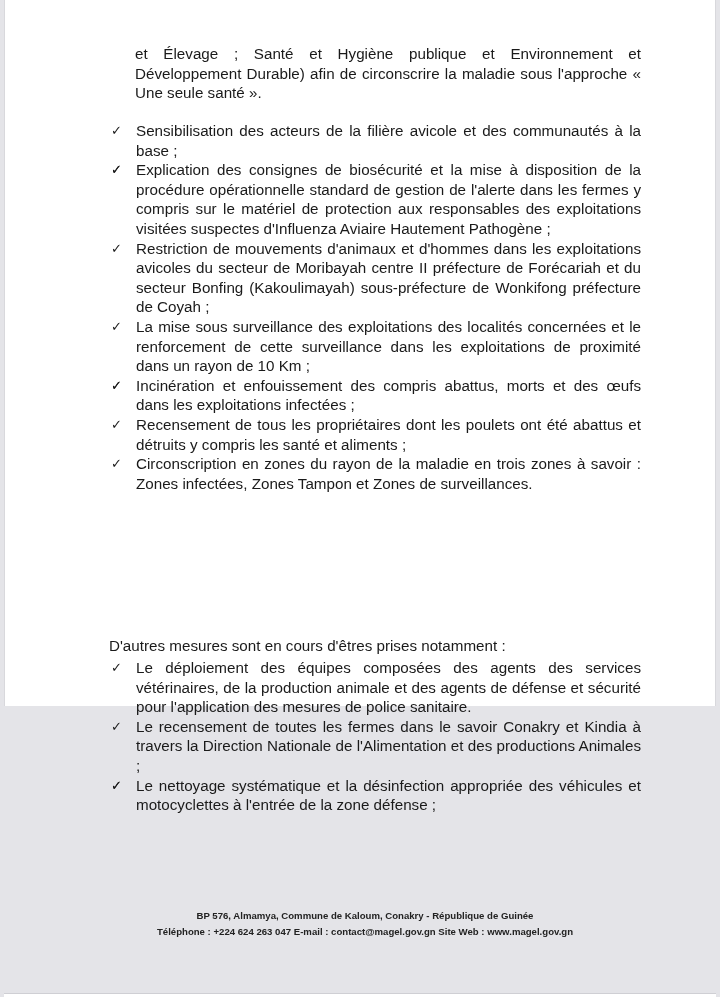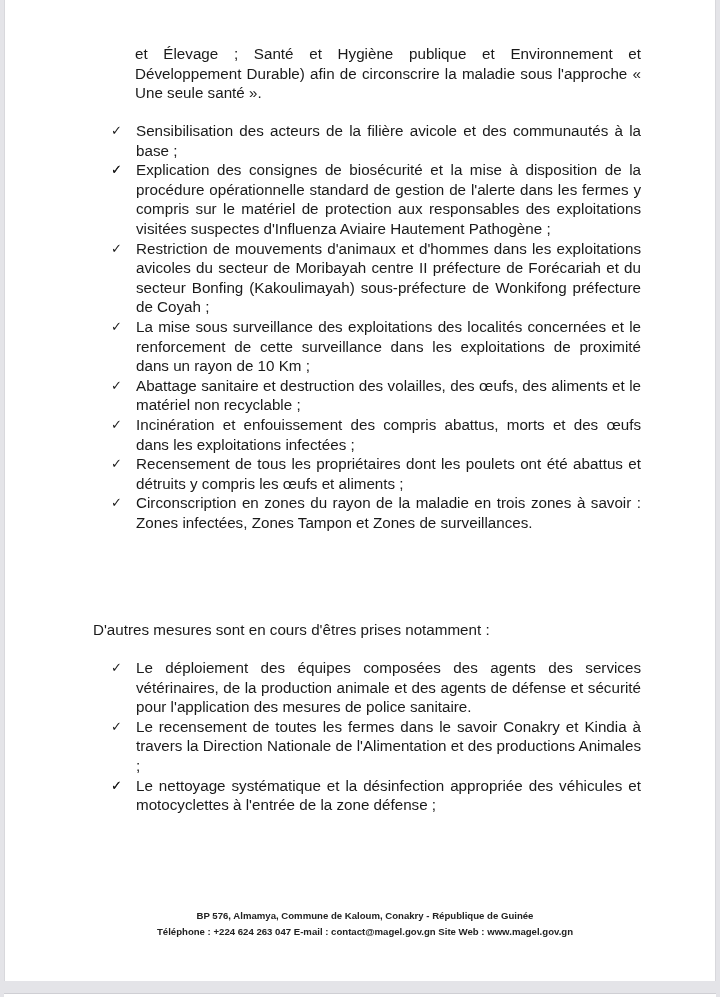--- a/index.html
+++ b/index.html
@@ -4,21 +4,21 @@
 <style>
   html, body { margin: 0; padding: 0; }
   body {
     width: 720px; height: 997px; overflow: hidden;
     background: #e4e4e8;
     font-family: "Liberation Sans", "DejaVu Sans", sans-serif;
     color: #1a1a1a;
     position: relative;
   }
   .page {
-    position: absolute; left: 4px; top: 0; width: 712px; height: 981px;
+    position: absolute; left: 4px; top: 0; width: 712px; height: 706px;
     background: #ffffff;
     border-left: 1px solid #d8d8dc; border-right: 1px solid #d8d8dc;
     box-sizing: border-box;
   }
   .next-page {
     position: absolute; left: 4px; top: 993px; width: 712px; height: 10px;
     background: #ffffff; border-top: 1px solid #cfcfd4;
   }
   .intro {
     position: absolute; left: 130px; top: 44px; width: 506px;
@@ -33,43 +33,43 @@
     position: relative; padding-left: 27px;
     font-size: 15.2px; line-height: 19.6px; text-align: justify;
   }
   ul.checks li .check {
     position: absolute; left: 2px; top: 0; font-size: 13px;
   }
   #list1 { top: 121px; }
   #list2 { top: 658px; }
   .lead {
     position: absolute; left: 88px; top: 620px;
-    font-size: 15.2px; line-height: 19.6px; margin: 0;
+    font-size: 15.2px; line-height: 19.6px; margin: 16px;
   }
   .footer {
     position: absolute; left: 0; top: 908px; width: 720px;
     text-align: center; font-weight: bold; font-size: 9.6px; line-height: 16px;
     color: #222;
   }
 </style>
 </head>
 <body>
 
 <div class="page">
   <p class="intro">et Élevage ; Santé et Hygiène publique et Environnement et Développement Durable) afin de circonscrire la maladie sous l'approche « Une seule santé ».</p>
 
   <ul class="checks" id="list1">
     <li><span class="check">✓</span><span>Sensibilisation des acteurs de la filière avicole et des communautés à la base ;</span></li>
     <li><span class="check">✓</span></li>
     <li><span class="check">✓</span><span>Explication des consignes de biosécurité et la mise à disposition de la procédure opérationnelle standard de gestion de l'alerte dans les fermes y compris sur le matériel de protection aux responsables des exploitations visitées suspectes d'Influenza Aviaire Hautement Pathogène ;</span></li>
     <li><span class="check">✓</span><span>Restriction de mouvements d'animaux et d'hommes dans les exploitations avicoles du secteur de Moribayah centre II préfecture de Forécariah et du secteur Bonfing (Kakoulimayah) sous-préfecture de Wonkifong préfecture de Coyah ;</span></li>
     <li><span class="check">✓</span><span>La mise sous surveillance des exploitations des localités concernées et le renforcement de cette surveillance dans les exploitations de proximité dans un rayon de 10 Km ;</span></li>
-    <li><span class="check">✓</span><span>Abattage sanitaire et destruction des volailles, des œufs, des aliments et le matériel non recyclable ;</span></li>
+    <li><span class="check">✓</span></li>
     <li><span class="check">✓</span><span>Incinération et enfouissement des compris abattus, morts et des œufs dans les exploitations infectées ;</span></li>
-    <li><span class="check">✓</span><span>Recensement de tous les propriétaires dont les poulets ont été abattus et détruits y compris les œufs et aliments ;</span></li>
+    <li><span class="check">✓</span><span>Recensement de tous les propriétaires dont les poulets ont été abattus et détruits y compris les santé et aliments ;</span></li>
     <li><span class="check">✓</span><span>Circonscription en zones du rayon de la maladie en trois zones à savoir : Zones infectées, Zones Tampon et Zones de surveillances.</span></li>
   </ul>
 
   <p class="lead">D'autres mesures sont en cours d'êtres prises notamment :</p>
 
   <ul class="checks" id="list2">
     <li><span class="check">✓</span><span>Le déploiement des équipes composées des agents des services vétérinaires, de la production animale et des agents de défense et sécurité pour l'application des mesures de police sanitaire.</span></li>
     <li><span class="check">✓</span><span>Le recensement de toutes les fermes dans le savoir Conakry et Kindia à travers la Direction Nationale de l'Alimentation et des productions Animales ;</span></li>
     <li><span class="check">✓</span></li>
     <li><span class="check">✓</span><span>Le nettoyage systématique et la désinfection appropriée des véhicules et motocyclettes à l'entrée de la zone défense ;</span></li>

